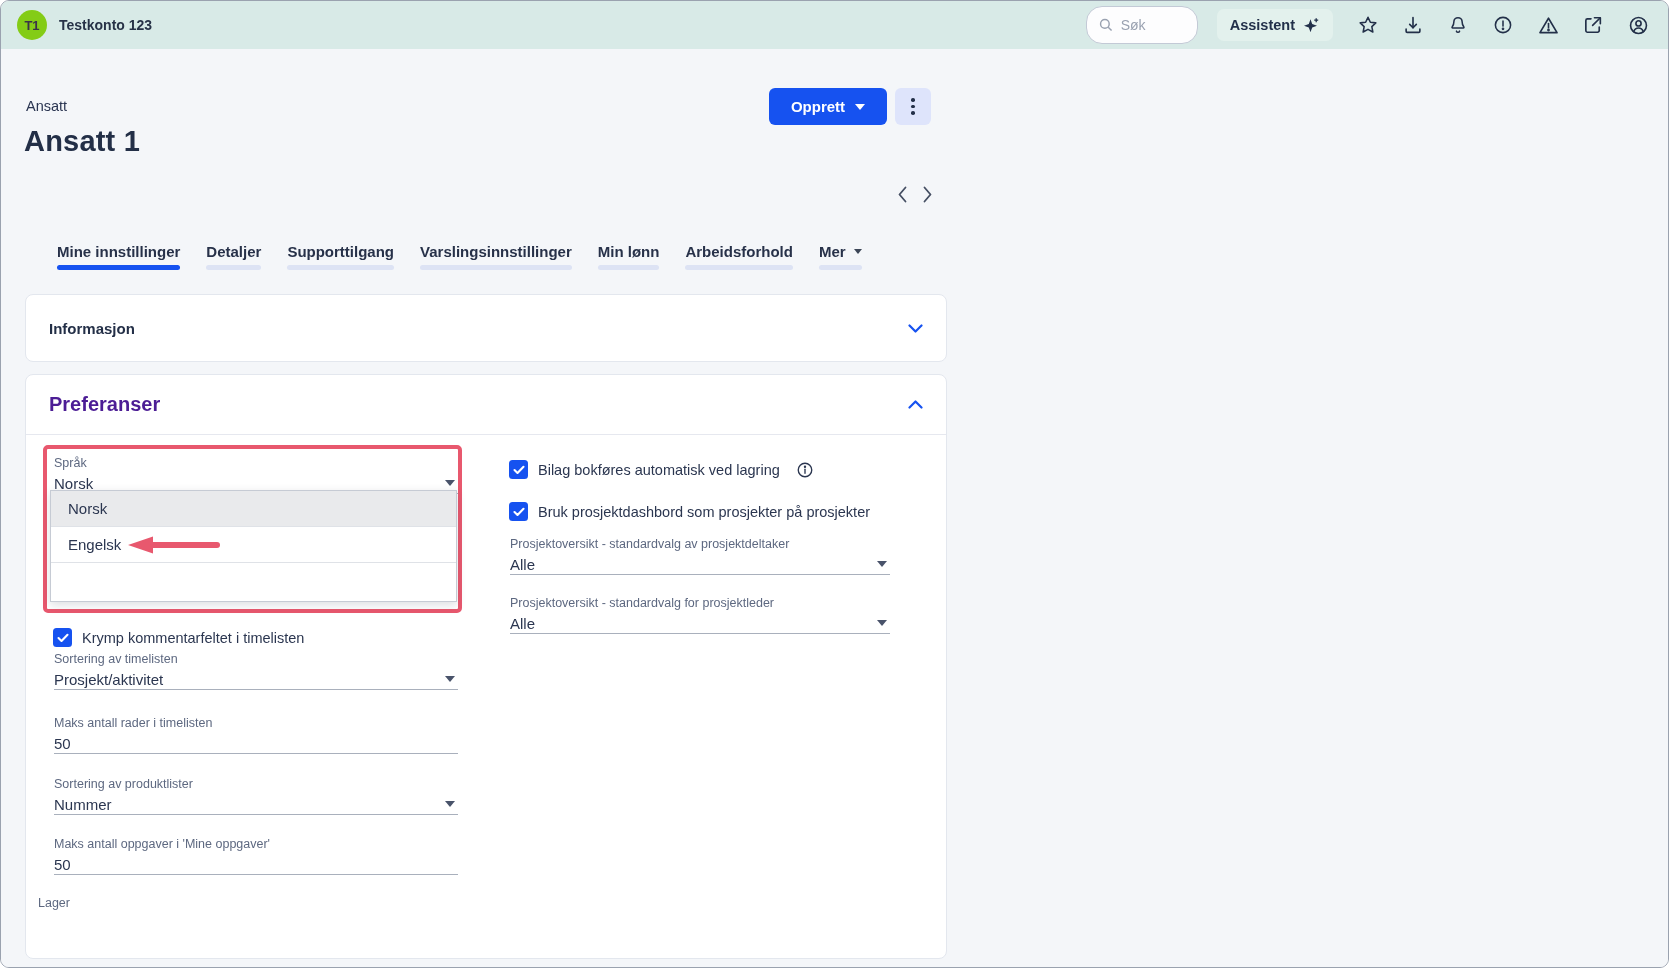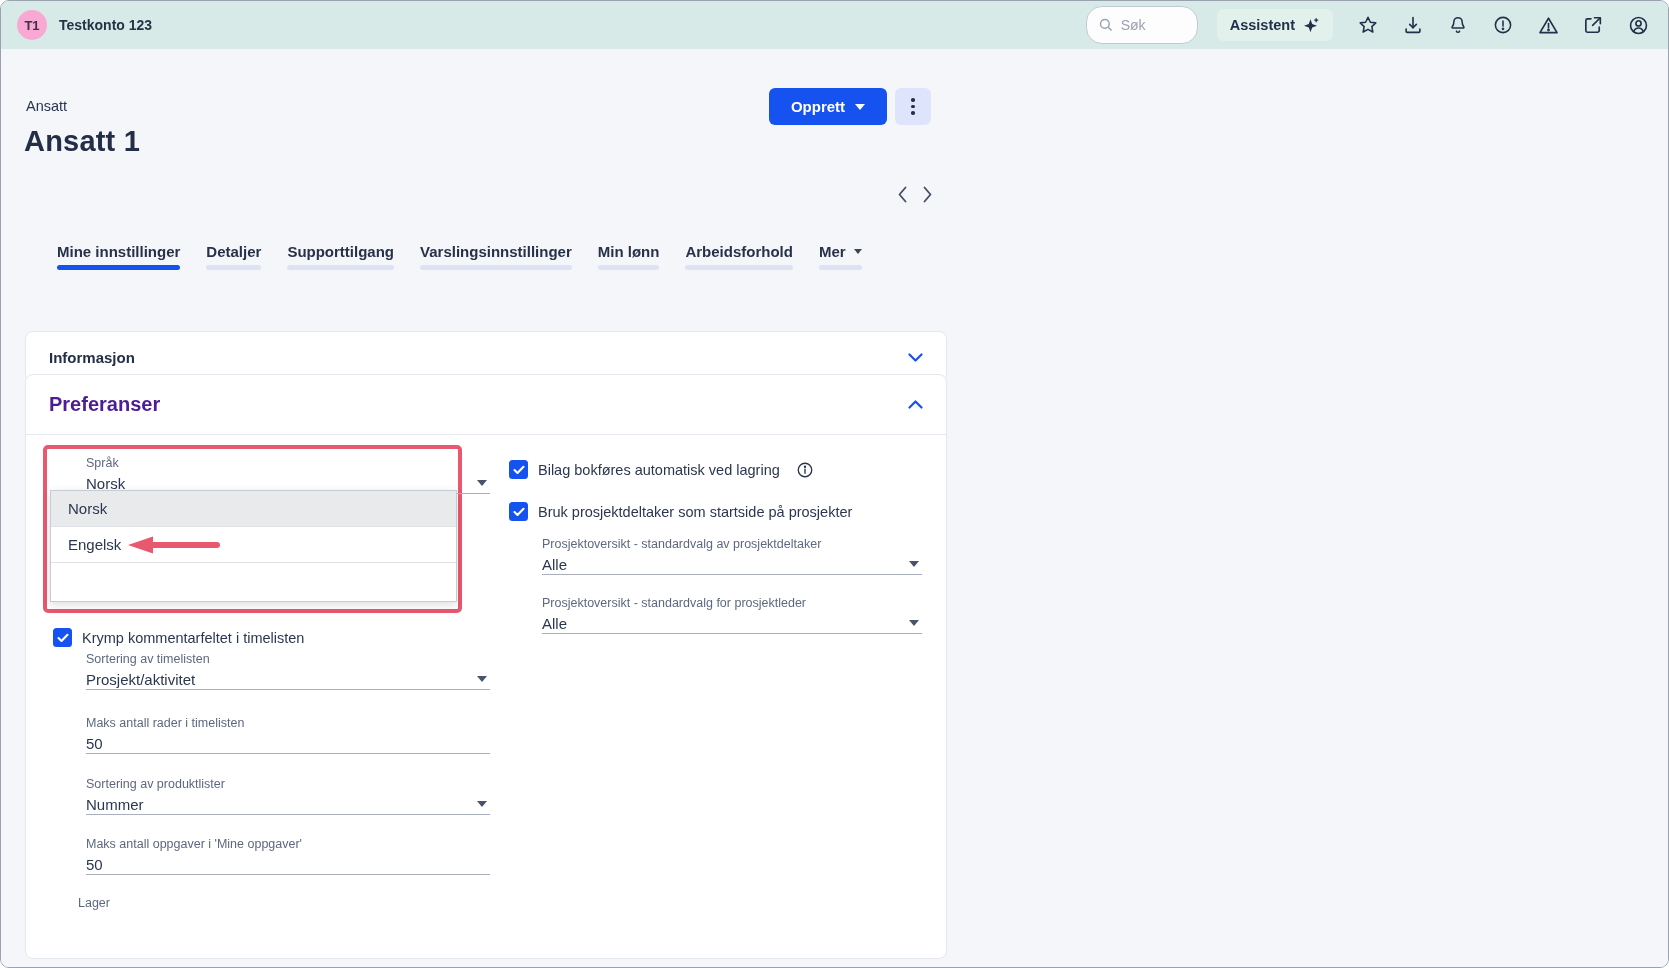--- a/index.html
+++ b/index.html
@@ -4,21 +4,21 @@
 <style>
   * { box-sizing: border-box; margin: 0; padding: 0; }
   html,body { width:1669px; height:968px; background:#fff; }
   body { font-family:"Liberation Sans","DejaVu Sans",sans-serif; color:#233049; }
   .window { position:relative; width:1669px; height:968px; border:1px solid #9aa2af;
             border-radius:9px; overflow:hidden; background:#f4f6f9; }
 
   
   .topbar { position:absolute; top:0; left:0; right:0; height:48px; background:#d8eae7;
             display:flex; align-items:center; padding:0 14px 0 16px; }
-  .avatar { width:30px; height:30px; border-radius:50%; background:#f9a8d4; color:#3a3347;
+  .avatar { width:30px; height:30px; border-radius:50%; background:#84cc16; color:#3a3347;
             font-size:13px; font-weight:700; display:flex; align-items:center; justify-content:center; cursor:pointer; }
   .account-name { margin-left:12px; font-size:14px; font-weight:600; color:#273247; }
   .topbar-right { margin-left:auto; display:flex; align-items:center; gap:13px; }
   .search-box { display:flex; align-items:center; gap:7px; width:112px; height:38px; background:#fdfdfe;
                 border:1px solid #c3cad6; border-radius:16px; padding:0 11px; }
   .search-box svg { flex:0 0 auto; }
   .search-input { border:none; outline:none; background:transparent; width:64px; font-size:14px; color:#43506a;
                   font-family:inherit; }
   .search-input::placeholder { color:#99a1b0; }
   .assistant-btn { display:flex; align-items:center; gap:8px; height:32px; padding:0 13px; border-radius:7px;
@@ -47,36 +47,36 @@
   .tabs { left:24px; top:194px; display:flex; gap:26px;margin-left:32px; }
   .tab { position:relative; font-size:15px; font-weight:600; color:#273149; padding-bottom:10px; cursor:pointer;
          display:flex; align-items:flex-start; gap:8px; }
   .tab::after { content:""; position:absolute; left:0; right:0; bottom:0; height:5px; border-radius:2.5px; background:#dde3f4; }
   .tab.active::after { background:#1652f0; }
   .tab .caret-dark { width:0; height:0; border-left:4.5px solid transparent; border-right:4.5px solid transparent;
          border-top:5.5px solid #3c4657; margin-top:6px; }
 
   
   .card { background:#fff; border:1px solid #e3e7ee; border-radius:8px; }
-  .info-card { left:24px; top:245px; width:922px; height:52px; display:flex; align-items:center;
-               padding:0 23px; cursor:pointer;margin-top:37px; }
+  .info-card { left:24px; top:245px; width:922px; height:68px; display:flex; align-items:center;
+               padding:0 23px; cursor:pointer; }
   .info-card .card-title { font-size:15px; font-weight:700; color:#232f47; }
   .spacer { flex:1; }
   .pref-card { left:24px; top:325px; width:922px; height:585px; }
   .pref-header { height:60px; display:flex; align-items:center; padding:0 23px; border-bottom:1px solid #e6e8ef; }
   .pref-title { font-size:20px; font-weight:600; color:#4c1d95; }
   .pref-body { position:relative; height:523px; }
 
   
   .annotation-box { position:absolute; left:17px; top:10px; width:419px; height:168px;
                     border:4px solid #e8586e; border-radius:5px; pointer-events:none; z-index:6; }
 
   
   .f-label { font-size:12.5px; color:#5d6880; }
-  .field { position:absolute; width:404px;margin-left:32px; }
+  .field { position:absolute; width:404px; }
   .f-control { position:relative; margin-top:3px; height:21px; border-bottom:1px solid #a9b0bc;
                display:flex; align-items:center; }
   .f-value { font-size:15px; color:#2b3650; }
   .sel-caret { position:absolute; right:3px; top:7px; width:0; height:0; border-left:5px solid transparent;
                border-right:5px solid transparent; border-top:6px solid #49536a; }
   .select-field { cursor:pointer; }
 
   
   .lang-field { left:28px; top:21px; width:404px; z-index:7; }
   .dropdown { position:absolute; left:24px; top:55px; width:407px; background:#fff; border:1px solid #c6cbd4;
@@ -307,21 +307,21 @@
             </div>
         </div>
 
         <div class="field" style="left:28px; top:402px;">
           <div class="f-label">Maks antall oppgaver i 'Mine oppgaver'</div>
           <div class="f-control">
               <span class="f-value">50</span>
             </div>
         </div>
 
-        <div class="field select-field" style="left:20px; top:461px;">
+        <div class="field select-field" style="left:12px; top:461px;">
           <div class="f-label">Lager</div>
         </div>
 
         <div class="cbrow" style="left:483px; top:25px;">
           <span class="checkbox">
             <svg width="12" height="10" viewBox="0 0 12 10" fill="none" stroke="#fff" stroke-width="2.1" stroke-linecap="round" stroke-linejoin="round">
                 <polyline points="1.5,5 4.5,8 10.5,1.8"></polyline>
               </svg>
           </span>
           <span class="cb-label">Bilag bokføres automatisk ved lagring</span>
@@ -333,21 +333,21 @@
               </svg>
           </span>
         </div>
 
         <div class="cbrow" style="left:483px; top:67px;">
           <span class="checkbox">
             <svg width="12" height="10" viewBox="0 0 12 10" fill="none" stroke="#fff" stroke-width="2.1" stroke-linecap="round" stroke-linejoin="round">
                 <polyline points="1.5,5 4.5,8 10.5,1.8"></polyline>
               </svg>
           </span>
-          <span class="cb-label">Bruk prosjektdeltaker som startside på prosjekter</span>
+          <span class="cb-label">Bruk prosjektdashbord som prosjekter på prosjekter</span>
         </div>
 
         <div class="field select-field" style="left:484px; top:102px; width:380px;">
           <div class="f-label">Prosjektoversikt - standardvalg av prosjektdeltaker</div>
           <div class="f-control">
               <span class="f-value">Alle</span>
               <span class="sel-caret"></span>
             </div>
         </div>
 

